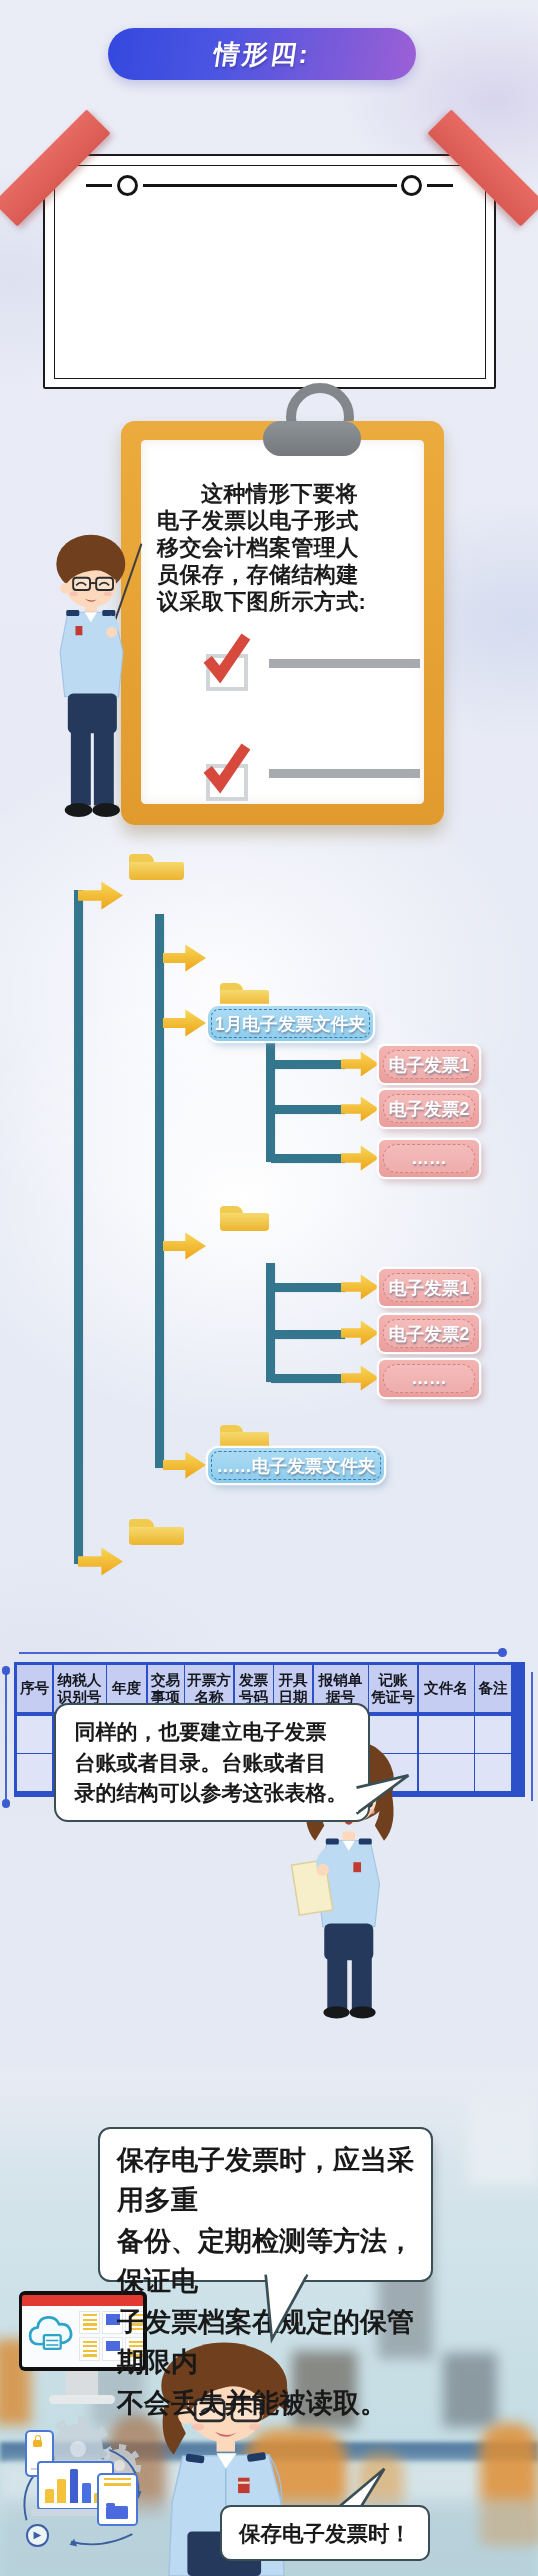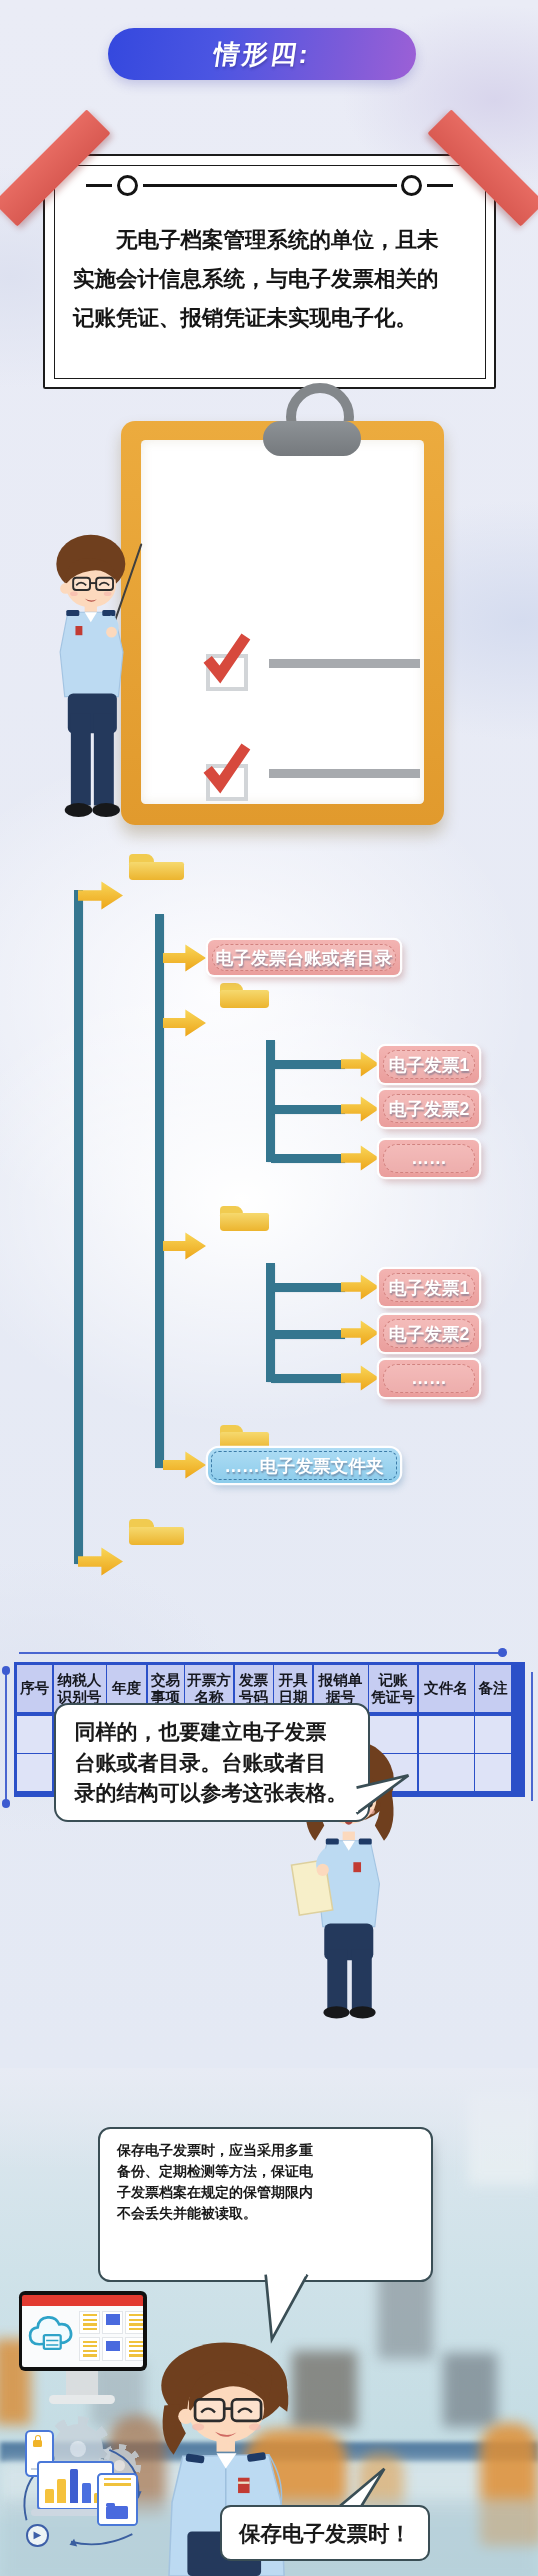--- a/index.html
+++ b/index.html
@@ -161,31 +161,33 @@
 
   <div class="card">
     <div class="card-inner"></div>
     <div class="deco-line">
       <div class="deco-dash"></div>
       <div class="deco-circle"></div>
       <div class="deco-long"></div>
       <div class="deco-circle"></div>
       <div class="deco-dash"></div>
     </div>
-    <div class="card-text">无电子档案管理系统的单位，且未
-实施会计信息系统，与电子发票相关的
-记账凭证、报销凭证未实现电子化。</div>
   </div>
   <div class="ribbon" style="left:-14px;top:151px;transform:rotate(-45deg);"></div>
   <div class="ribbon" style="left:420px;top:151px;transform:rotate(45deg);"></div>
 
   <div class="clip-ring"></div>
   <div class="clipboard"></div>
   <div class="clip-paper"></div>
   <div class="clip-bar"></div>
+  <div class="clip-text">这种情形下要将
+电子发票以电子形式
+移交会计档案管理人
+员保存，存储结构建
+议采取下图所示方式:</div>
 
   <div class="cb-frame" style="left:206px;top:654px;"></div>
   <svg class="abs" style="left:197px;top:627px;" width="55" height="57" viewBox="0 0 72 74">
     <path d="M14,42 L30,62 L64,12" fill="none" stroke="#d7493d" stroke-width="14"></path>
   </svg>
   <div class="cb-bar" style="left:269px;top:659px;"></div>
 
   <div class="cb-frame" style="left:206px;top:764px;"></div>
   <svg class="abs" style="left:197px;top:737px;" width="55" height="57" viewBox="0 0 72 74">
     <path d="M14,42 L30,62 L64,12" fill="none" stroke="#d7493d" stroke-width="14"></path>
@@ -259,42 +261,42 @@
     </div>
   <div class="folder" style="left:220px;top:1425px;width:49px;height:24.6px;">
       <div class="tab"></div>
       <div class="body"></div>
     </div>
   <div class="folder" style="left:129px;top:1519px;width:55px;height:26px;">
       <div class="tab"></div>
       <div class="body"></div>
     </div>
 
-  <div class="node node-pink" style="left:208px;top:940px;width:192px;height:35px;">
-    <span class="node-label">电子发票台账或者目录</span>
+  <div class="node node-blue" style="left:208px;top:1006px;width:165px;height:35px;">
+    <span class="node-label">1月电子发票文件夹</span>
     </div>
   <div class="node node-pink" style="left:379px;top:1046px;width:100px;height:37px;">
     <span class="node-label">电子发票1</span>
     </div>
   <div class="node node-pink" style="left:379px;top:1090px;width:100px;height:37px;">
     <span class="node-label">电子发票2</span>
     </div>
   <div class="node node-pink" style="left:379px;top:1140px;width:100px;height:37px;">
     <span class="node-label">……</span>
     </div>
   <div class="node node-pink" style="left:379px;top:1269px;width:100px;height:37px;">
     <span class="node-label">电子发票1</span>
     </div>
   <div class="node node-pink" style="left:379px;top:1315px;width:100px;height:37px;">
     <span class="node-label">电子发票2</span>
     </div>
   <div class="node node-pink" style="left:379px;top:1360px;width:100px;height:37px;">
     <span class="node-label">……</span>
     </div>
-  <div class="node node-blue" style="left:208px;top:1448px;width:192px;height:35px;">
+  <div class="node node-blue" style="left:208px;top:1448px;width:176px;height:35px;">
     <span class="node-label">……电子发票文件夹</span>
     </div>
 
   <div class="deco-blue" style="left:19px;top:1652px;width:481px;height:2.3px;"></div>
   <div class="deco-dot" style="left:498px;top:1648px;"></div>
   <div class="deco-blue" style="left:4.6px;top:1672px;width:2.3px;height:129px;"></div>
   <div class="deco-dot" style="left:1.5px;top:1666px;"></div>
   <div class="deco-dot" style="left:1.5px;top:1799px;"></div>
   <div class="deco-blue" style="left:531px;top:1672px;width:2.3px;height:129px;"></div>
 
@@ -378,21 +380,21 @@
     <p style="padding:12.3px 0 0 18.5px;font-size:21px;line-height:1.45;">同样的，也要建立电子发票
 台账或者目录。台账或者目
 录的结构可以参考这张表格。</p>
   </div>
   <svg class="tail" style="left:355px;top:1769px;z-index:5;" width="58" height="54" viewBox="0 0 76 70">
     <path d="M2,24 L70,8 L2,58" fill="#ffffff" stroke="#3a4e55" stroke-width="3.5"></path>
     <rect x="0" y="26" width="4px" height="30" fill="#ffffff"></rect>
   </svg>
 
   <div class="bubble" style="left:98px;top:2127px;width:331px;height:151px;border-radius:12.3px;z-index:4;">
-    <p style="padding:10.8px 0 0 17px;font-size:14px;line-height:1.5;">保存电子发票时，应当采用多重
+    <p style="padding:10.8px 0 0 17px;font-size:27px;line-height:1.5;">保存电子发票时，应当采用多重
 备份、定期检测等方法，保证电
 子发票档案在规定的保管期限内
 不会丢失并能被读取。</p>
   </div>
   <svg class="tail" style="left:258px;top:2273px;z-index:5;" width="57" height="71" viewBox="0 0 74 92">
     <path d="M10,2 L18,86 L64,2" fill="#ffffff" stroke="#3a4e55" stroke-width="3.5"></path>
     <rect x="12" y="0" width="50" height="4" fill="#ffffff"></rect>
   </svg>
 
   <div class="monitor">

